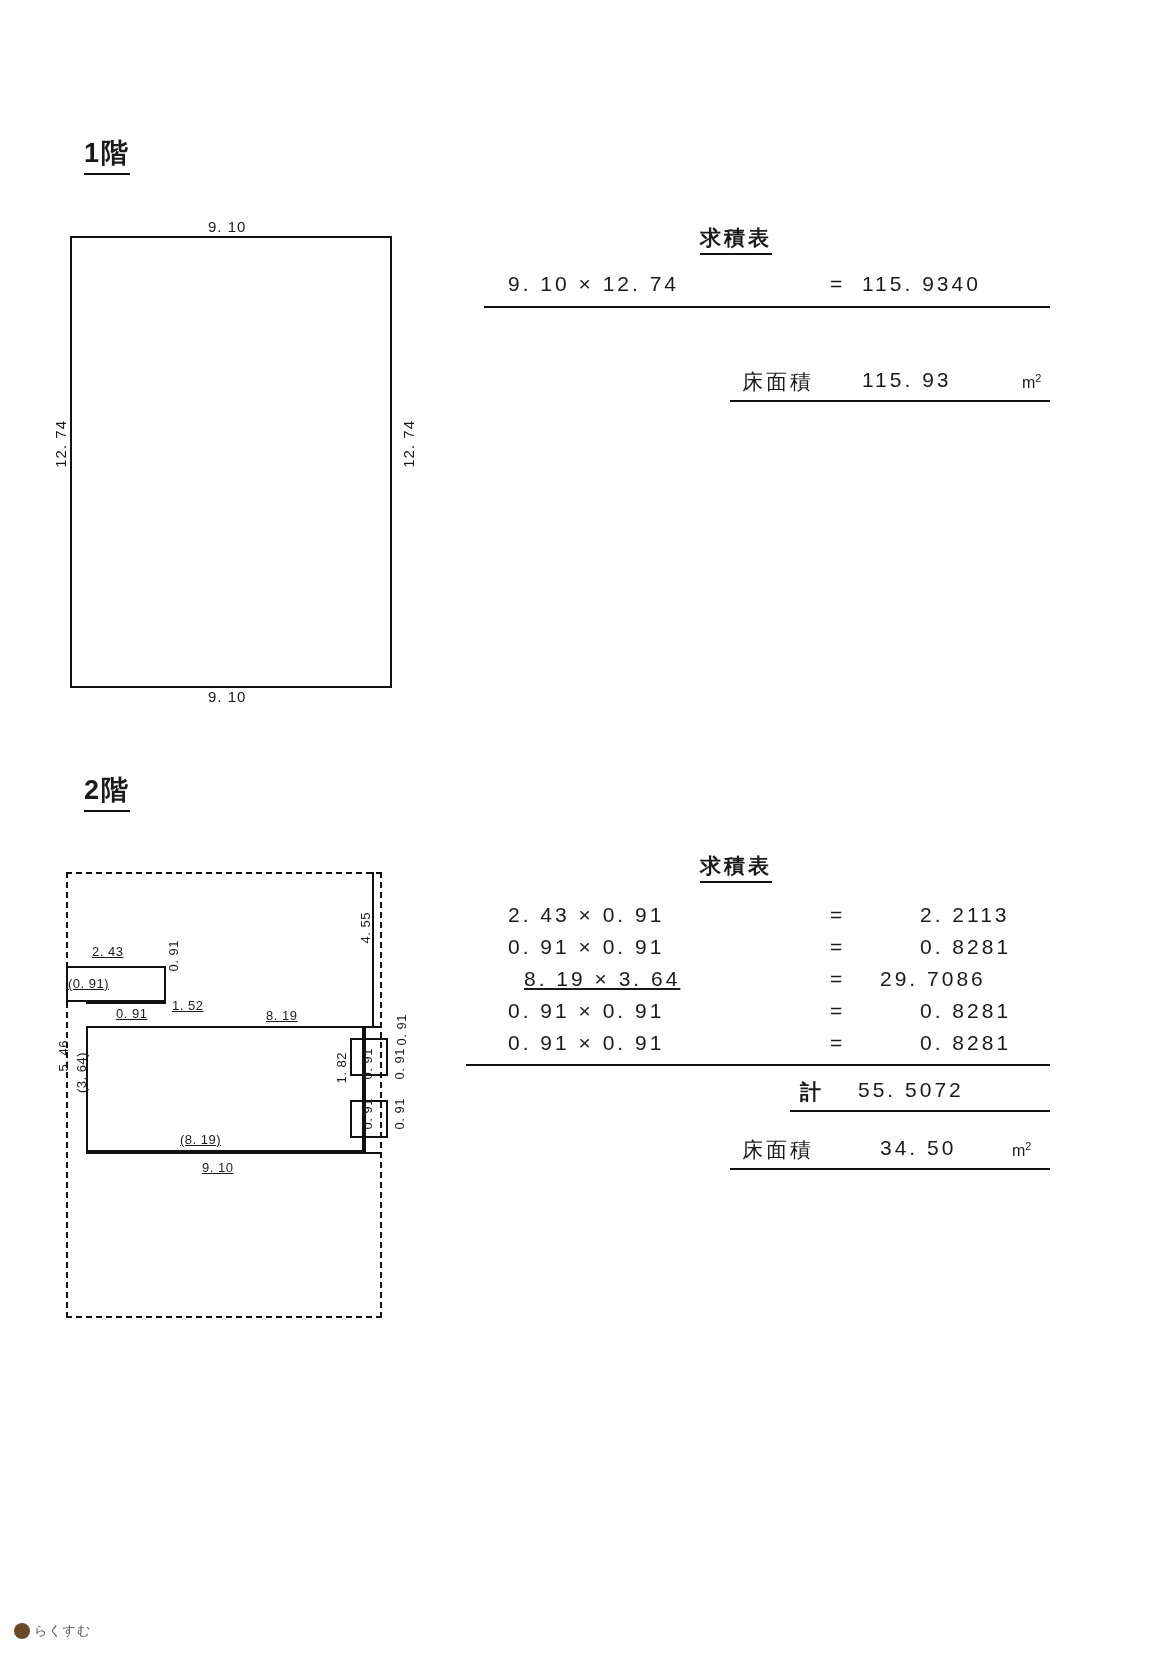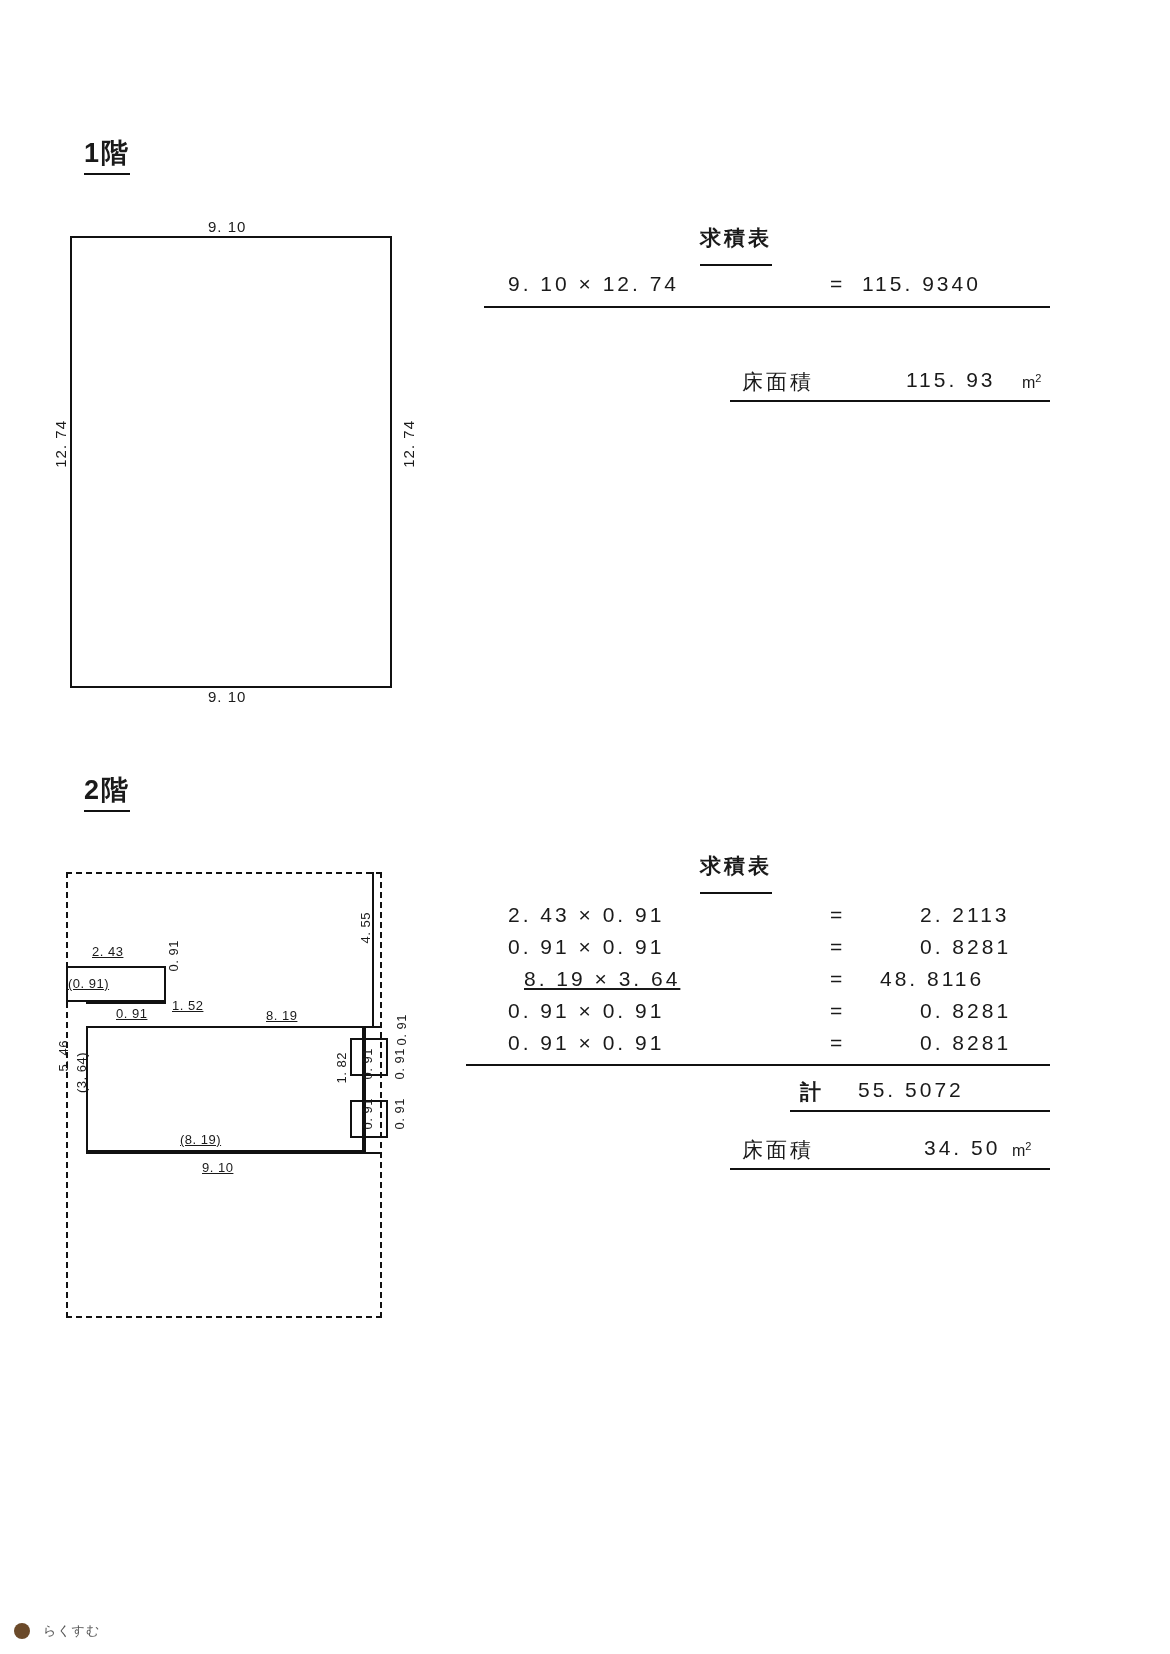--- a/index.html
+++ b/index.html
@@ -28,41 +28,41 @@
   }
   .tiny{font-size:13px;letter-spacing:0.5px;text-decoration:underline;}
   .tiny-v{
     font-size:13px;letter-spacing:0.5px;
     writing-mode:vertical-rl;transform:rotate(180deg);
   }
 
   
   .tbl-title{
     font-size:21px;font-weight:bold;letter-spacing:3px;
-    border-bottom:2px solid #111;padding-bottom:12px;
+    border-bottom:2px solid #111;padding-bottom:1px;
   }
   .calc-row{
     position:absolute;font-size:21px;letter-spacing:3px;white-space:nowrap;
   }
   .rule{position:absolute;background:#111;height:2px;}
   .sum-label{position:absolute;font-size:21px;font-weight:bold;letter-spacing:3px;}
   .sum-val{position:absolute;font-size:21px;letter-spacing:3px;}
   .area-label{position:absolute;font-size:21px;font-weight:normal;letter-spacing:3px;}
-  .area-val{position:absolute;font-size:21px;letter-spacing:3px;margin-left:44px;}
+  .area-val{position:absolute;font-size:21px;letter-spacing:3px;}
   .unit{font-size:16px;}
   .unit sup{font-size:11px;vertical-align:super;}
 
   
   .box{position:absolute;border:2px solid #111;box-sizing:border-box;}
   .dash{position:absolute;border:2px dashed #111;box-sizing:border-box;}
   .line-h{position:absolute;background:#111;height:2px;}
   .line-v{position:absolute;background:#111;width:2px;}
 
   
-  .logo{position:absolute;left:14px;bottom:14px;display:flex;align-items:center;gap:13px;}
+  .logo{position:absolute;left:14px;bottom:14px;display:flex;align-items:center;gap:4px;}
   .logo .mark{
     width:16px;height:16px;border-radius:50%;
     background:#6b4a2a;display:inline-block;
   }
   .logo .txt{font-size:13px;color:#555;letter-spacing:1px;}
 </style>
 </head>
 <body>
 
 <div class="page">
@@ -131,21 +131,21 @@
   <div class="calc-row" style="left:508px;top:903px;text-align:center;">2. 43 × 0. 91</div>
   <div class="calc-row" style="left:830px;top:903px;">=</div>
   <div class="calc-row" style="left:920px;top:903px;text-align:right;">2. 2113</div>
 
   <div class="calc-row" style="left:508px;top:935px;">0. 91 × 0. 91</div>
   <div class="calc-row" style="left:830px;top:935px;">=</div>
   <div class="calc-row" style="left:920px;top:935px;">0. 8281</div>
 
   <div class="calc-row" style="left:524px;top:967px;text-decoration:underline;">8. 19 × 3. 64</div>
   <div class="calc-row" style="left:830px;top:967px;">=</div>
-  <div class="calc-row" style="left:880px;top:967px;">48. 8116</div>
+  <div class="calc-row" style="left:880px;top:967px;">29. 7086</div>
 
   <div class="calc-row" style="left:508px;top:999px;">0. 91 × 0. 91</div>
   <div class="calc-row" style="left:830px;top:999px;">=</div>
   <div class="calc-row" style="left:920px;top:999px;">0. 8281</div>
 
   <div class="calc-row" style="left:508px;top:1031px;">0. 91 × 0. 91</div>
   <div class="calc-row" style="left:830px;top:1031px;">=</div>
   <div class="calc-row" style="left:920px;top:1031px;">0. 8281</div>
 
   <div class="rule" style="left:466px;top:1064px;width:584px;"></div>

